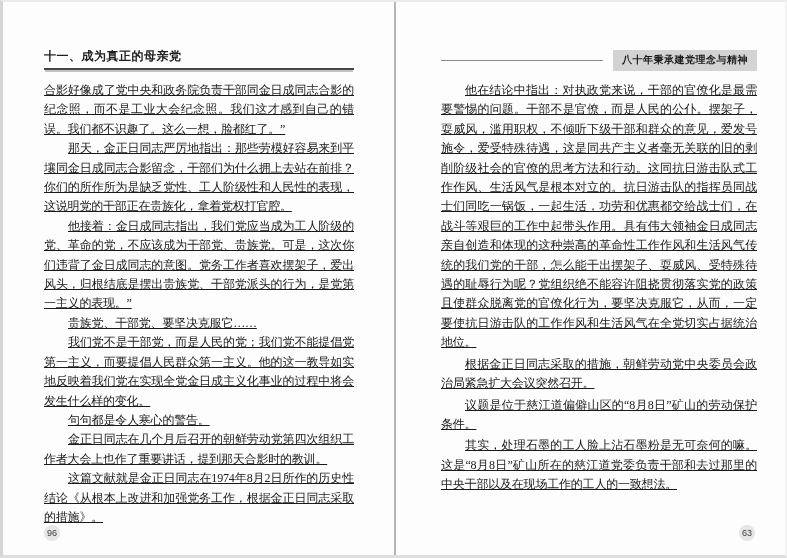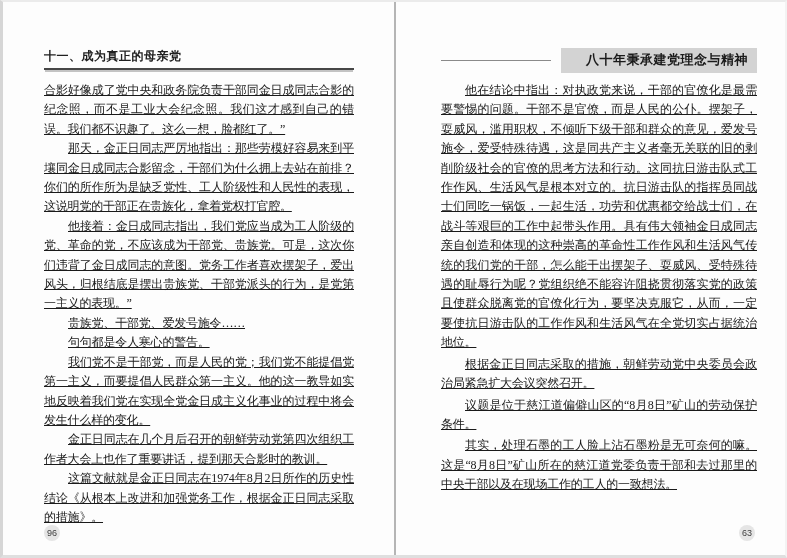--- a/index.html
+++ b/index.html
@@ -65,24 +65,24 @@
   }
   .head-rule {
     flex: 1 1 auto;
     height: 1px;
     background: #8a8a8a;
     margin-right: 10px;
   }
   .head-box {
     flex: 0 0 auto;
     background: #d3d3d3;
-    padding: 3px 9px 4px 25px;
+    padding: 3px 9px 4px 9px;
     font-family: "Liberation Sans", "DejaVu Sans", sans-serif;
     font-weight: bold;
-    font-size: 13px;
+    font-size: 10px;
     letter-spacing: 0.5px;
     color: #1a1a1a;
   }
   
   .body-text {
     margin-top: 11px;
     font-size: 12px;
     line-height: 19.4px;
     letter-spacing: -0.2px;
     text-align: justify;
@@ -122,23 +122,23 @@
 <div class="spread">
 
   <div class="page page-left">
     <div class="running-head-left">
       <span>十一、成为真正的母亲党</span>
     </div>
     <div class="body-text">
       <p class="no-indent">合影好像成了党中央和政务院负责干部同金日成同志合影的纪念照，而不是工业大会纪念照。我们这才感到自己的错误。我们都不识趣了。这么一想，脸都红了。”</p>
       <p>那天，金正日同志严厉地指出：那些劳模好容易来到平壤同金日成同志合影留念，干部们为什么拥上去站在前排？你们的所作所为是缺乏党性、工人阶级性和人民性的表现，这说明党的干部正在贵族化，拿着党权打官腔。</p>
       <p>他接着：金日成同志指出，我们党应当成为工人阶级的党、革命的党，不应该成为干部党、贵族党。可是，这次你们违背了金日成同志的意图。党务工作者喜欢摆架子，爱出风头，归根结底是摆出贵族党、干部党派头的行为，是党第一主义的表现。”</p>
-      <p>贵族党、干部党、爱发号施令……</p>
+      <p>贵族党、干部党、要坚决克服它……</p>
+      <p>我们党不是干部党，而是人民的党；我们党不能提倡党第一主义，而要提倡人民群众第一主义。他的这一教导如实地反映着我们党在实现全党金日成主义化事业的过程中将会发生什么样的变化。</p>
       <p>句句都是令人寒心的警告。</p>
-      <p>我们党不是干部党，而是人民的党；我们党不能提倡党第一主义，而要提倡人民群众第一主义。他的这一教导如实地反映着我们党在实现全党金日成主义化事业的过程中将会发生什么样的变化。</p>
       <p>金正日同志在几个月后召开的朝鲜劳动党第四次组织工作者大会上也作了重要讲话，提到那天合影时的教训。</p>
       <p>这篇文献就是金正日同志在1974年8月2日所作的历史性结论《从根本上改进和加强党务工作，根据金正日同志采取的措施》。</p>
     </div>
     <div class="page-num page-num-left">96</div>
   </div>
 
   <div class="gutter"></div>
 
   <div class="page page-right">
     <div class="running-head-right">

